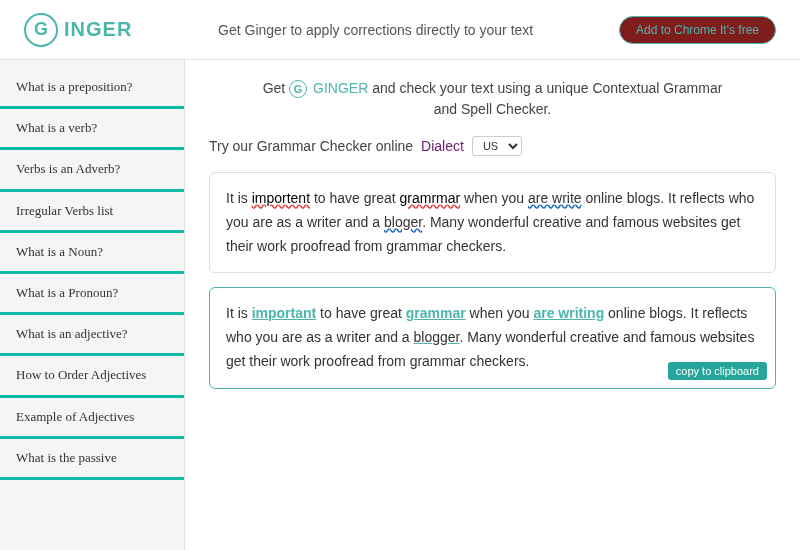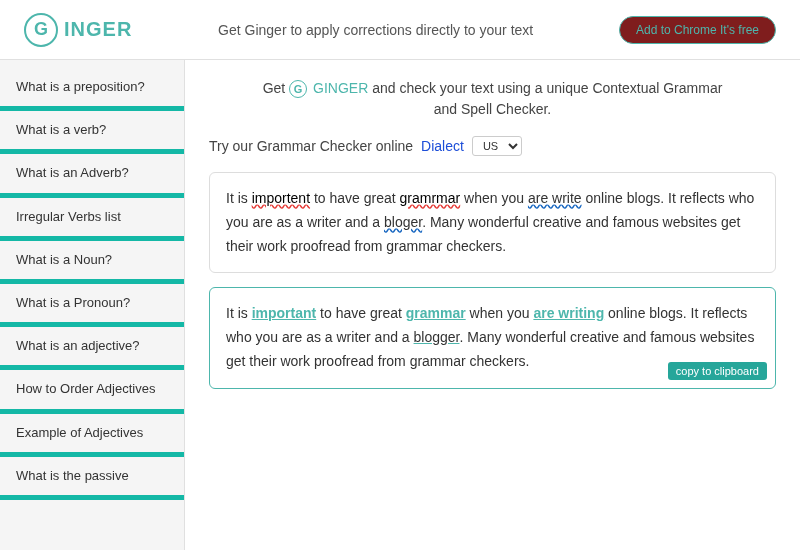--- a/index.html
+++ b/index.html
@@ -66,22 +66,23 @@
       border-right: 1px solid #e0e0e0;
       padding: 8px 0;
       overflow-y: auto;
       flex-shrink: 0;
     }
     .sidebar-item {
       padding: 10px 16px;
       font-size: 13px;
       color: #333;
       cursor: pointer;
-      border-bottom: 5px solid #14b8a6;
+      border-bottom: 3px solid #14b8a6;
       line-height: 1.4;
+      font-family: Liberation Serif, serif;
     }
 
     
     #content {
       flex: 1;
       padding: 18px 24px;
       overflow-y: auto;
       background: #fff;
     }
 
@@ -112,21 +113,21 @@
     }
 
     .grammar-checker-row {
       display: flex;
       align-items: center;
       gap: 8px;
       margin-bottom: 16px;
       font-size: 14px;
       color: #444;
     }
-    .dialect-label { font-size: 14px; color: #1d4ed8; }
+    .dialect-label { font-size: 14px; color: #701a75; }
     .dialect-select {
       border: 1px solid #ccc;
       border-radius: 3px;
       padding: 2px 6px;
       font-size: 11px;
       color: #333;
       background: #fff;
     }
 
     
@@ -196,21 +197,21 @@
   </div>
   <span class="header-tagline">Get Ginger to apply corrections directly to your text</span>
   <button class="add-chrome-btn">Add to Chrome It's free</button>
 </div>
 
 <div id="main-layout">
 
   <div id="sidebar">
   <div class="sidebar-item">What is a preposition?</div>
       <div class="sidebar-item">What is a verb?</div>
-      <div class="sidebar-item">What is an Adverb?</div>
+      <div class="sidebar-item">Verbs is an Adverb?</div>
       <div class="sidebar-item">Irregular Verbs list</div>
       <div class="sidebar-item">What is a Noun?</div>
       <div class="sidebar-item">What is a Pronoun?</div>
       <div class="sidebar-item">What is an adjective?</div>
       <div class="sidebar-item">How to Order Adjectives</div>
       <div class="sidebar-item">Example of Adjectives</div>
       <div class="sidebar-item">What is the passive</div>
     </div>
 
   <div id="content">

